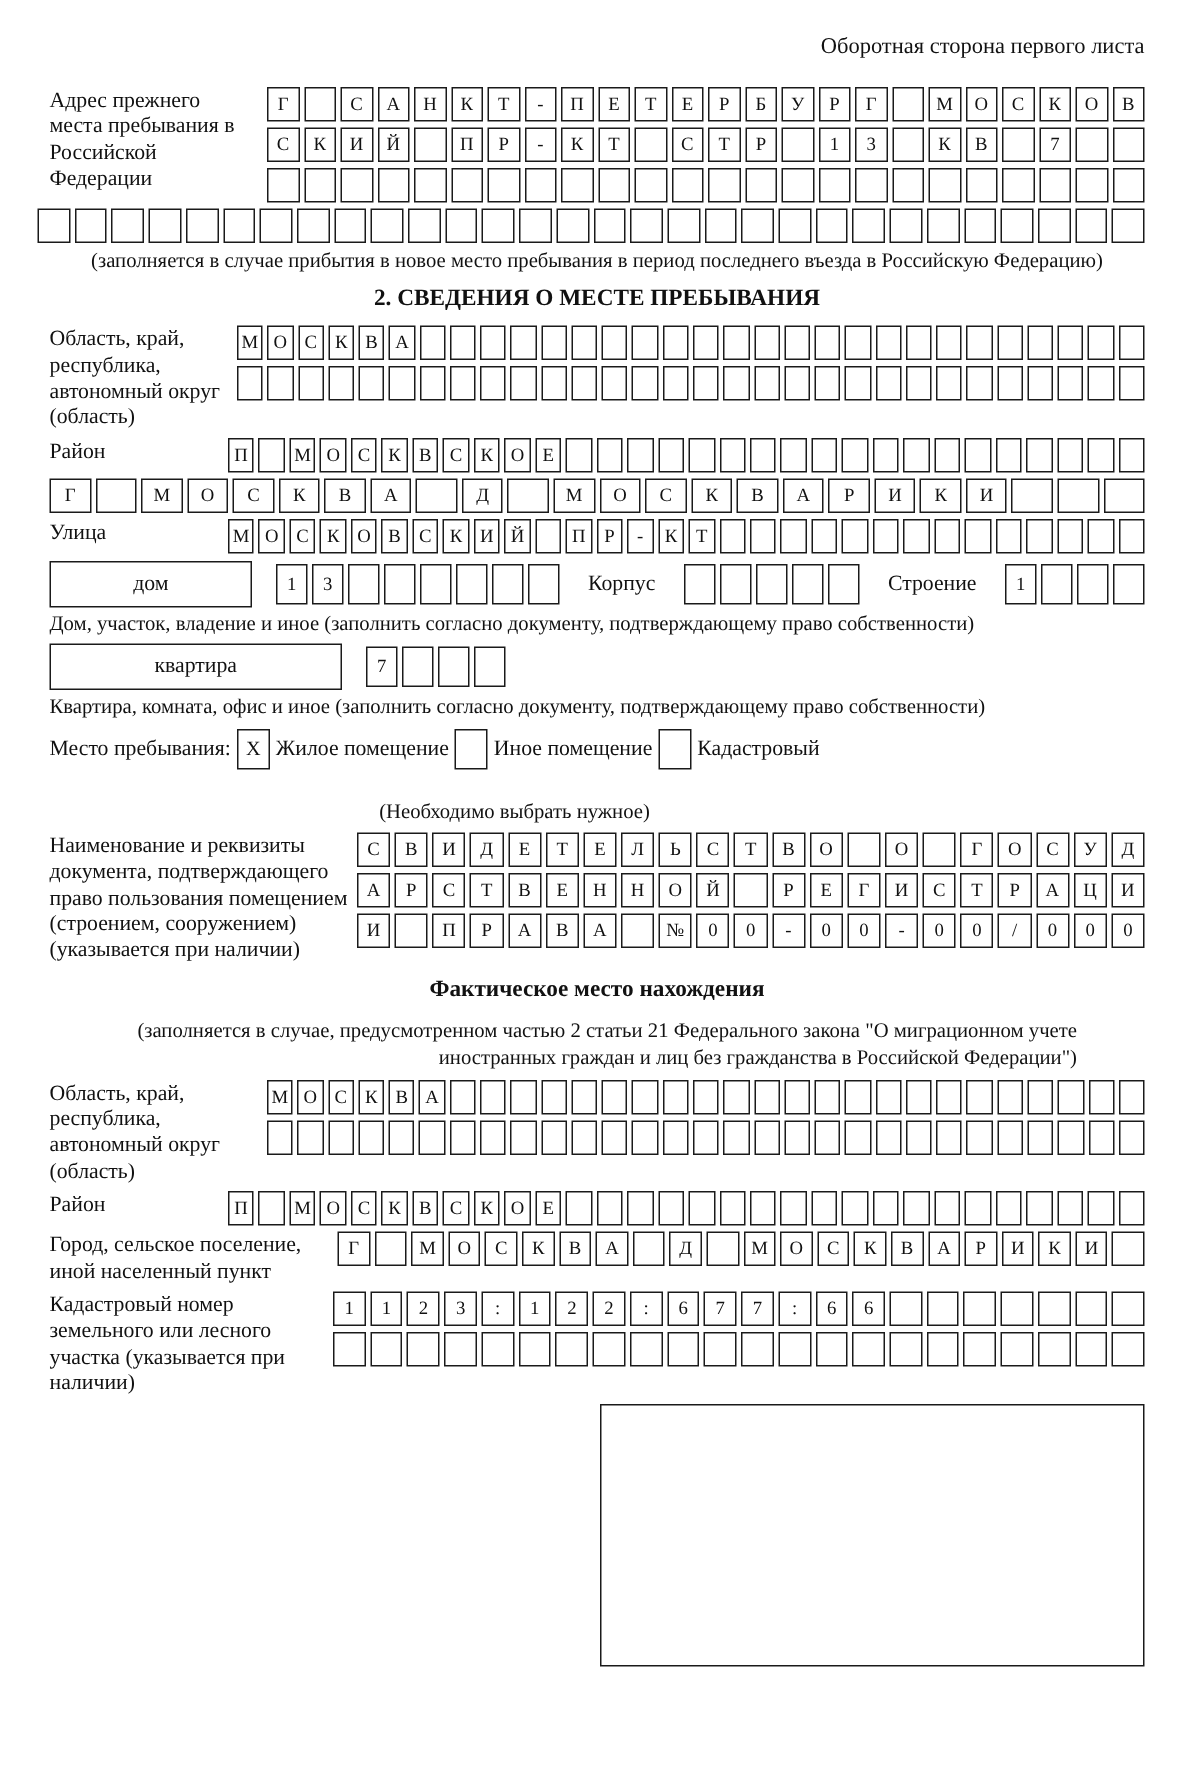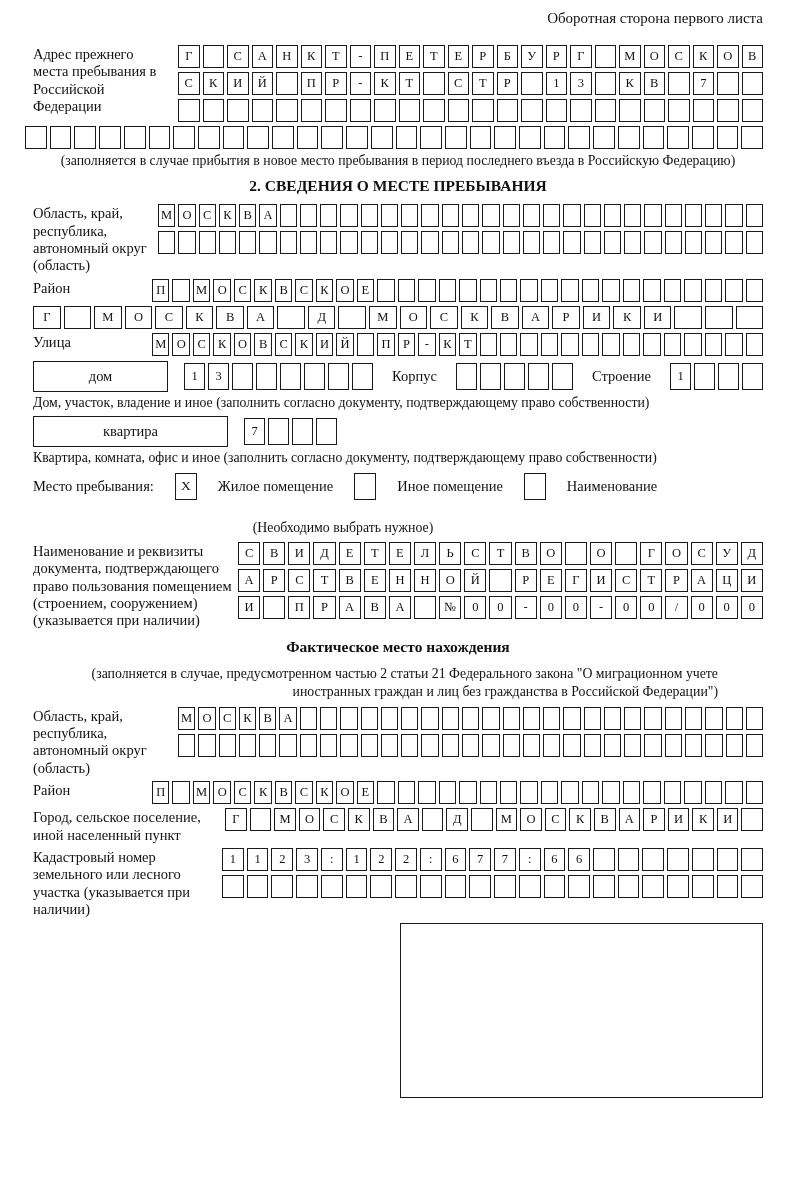--- a/index.html
+++ b/index.html
@@ -1,21 +1,21 @@
 <!DOCTYPE html>
 <html><head>
 <meta charset="utf-8">
 <style>
   * { margin:0; padding:0; box-sizing:border-box; }
   html,body { background:#ffffff; }
   body {
     width:800px; height:1180px; overflow:hidden;
     color:#111; font-family:"Liberation Serif","DejaVu Serif",serif;
   }
-  .page { padding:10px 37px 0 33px; }
+  .page { padding:23px 37px 0 33px; }
 
   .header-note { text-align:right; font-size:15px; margin-bottom:18px; }
 
   .field-row { display:flex; align-items:flex-start; margin-bottom:4px; }
   .flabel { font-size:14.5px; line-height:1.2; flex-shrink:0; padding-top:1px; padding-right:6px; }
   .w145 { width:145px; } .w125 { width:125px; } .w119 { width:119px; }
   .w192 { width:192px; } .w189 { width:189px; } .w205 { width:205px; }
 
   .rows { flex:1; display:flex; flex-direction:column; gap:4px; }
   .box-row { display:flex; gap:3px; flex:1; }
@@ -32,21 +32,21 @@
   .inline-row .box-row { flex:0 0 auto; }
   .inline-row .cell { flex:0 0 21px; height:27px; }
   .wide-box {
     border:1.5px solid #1a1a1a; height:31px;
     display:flex; align-items:center; justify-content:center; font-size:14.5px;
   }
   .house-box { width:160px; } .apt-box { width:195px; }
   .inline-label { padding:0 3px; }
   .caption { font-size:13.8px; margin:2px 0 5px; }
 
-  .place-row { display:flex; align-items:center; gap:21px; font-size:14.5px; margin:7px 0 2px; }
+  .place-row { display:flex; align-items:center; gap:4px; font-size:14.5px; margin:7px 0 2px; }
   .checkbox {
     width:22px; height:27px; border:1.5px solid #1a1a1a;
     display:flex; align-items:center; justify-content:center; font-size:13.5px; flex-shrink:0;
   }
   .choose-note { margin:20px 0 6px 150px; width:320px; text-align:center; font-size:13.8px; }
 
   .law-note { text-align:right; font-size:13.8px; line-height:1.3; width:640px; margin:0 auto 6px; }
 
   .stamp-box {
     margin-left:367px; width:363px; height:175px;
@@ -395,21 +395,21 @@
   </div>
   <div class="caption">Квартира, комната, офис и иное (заполнить согласно документу, подтверждающему право собственности)</div>
 
   <div class="place-row">
     <span>Место пребывания:</span>
     <span class="checkbox">X</span>
     <span>Жилое помещение</span>
     <span class="checkbox"></span>
     <span>Иное помещение</span>
     <span class="checkbox"></span>
-    <span>Наименование</span>
+    <span>Кадастровый</span>
   </div>
   <div class="choose-note">(Необходимо выбрать нужное)</div>
 
   <div class="field-row">
     <div class="flabel w205">Наименование и реквизиты документа, подтверждающего право пользования помещением (строением, сооружением) (указывается при наличии)</div>
     <div class="rows">
       <div class="box-row">
           <div class="cell">С</div>
           <div class="cell">В</div>
           <div class="cell">И</div>

